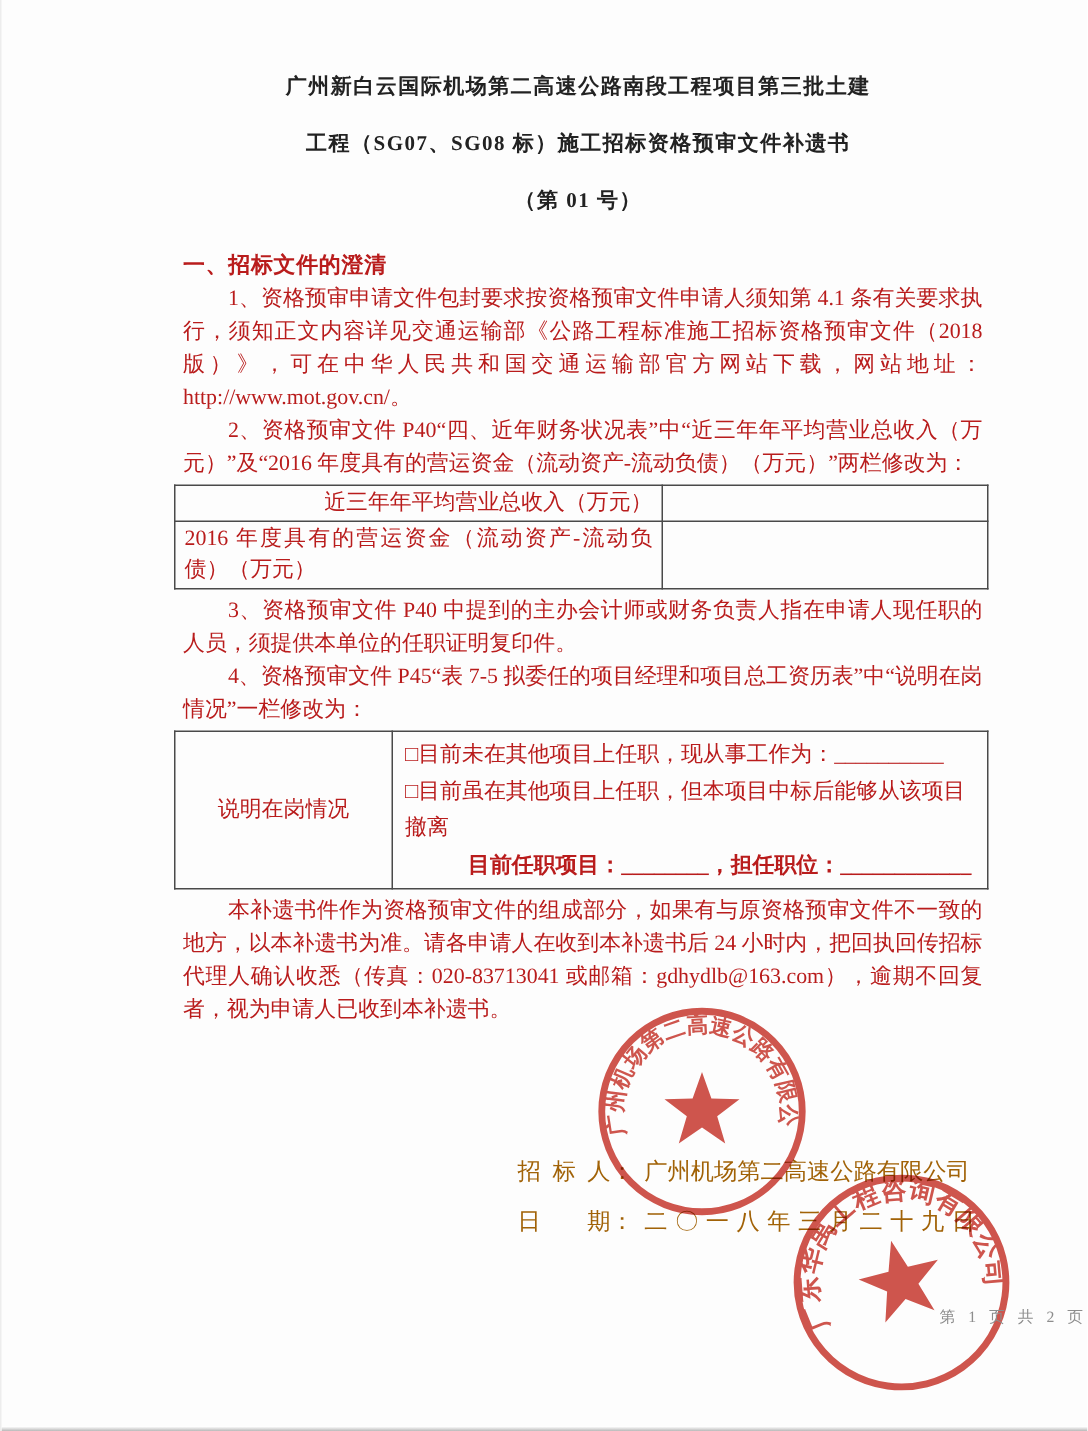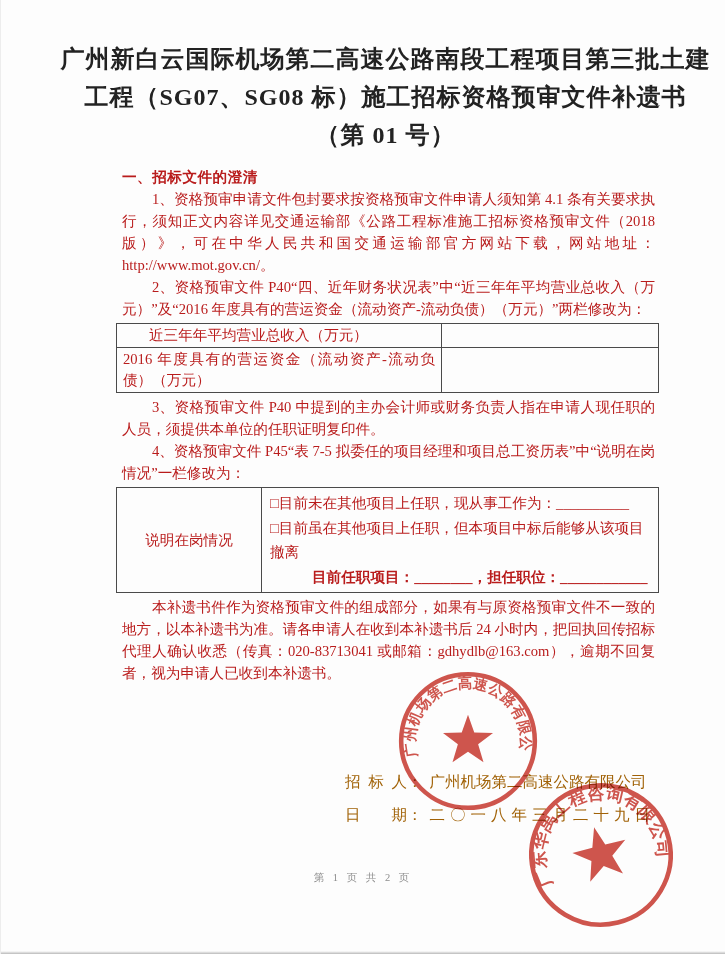--- a/index.html
+++ b/index.html
@@ -4,41 +4,41 @@
 <style>
   html,body{margin:0;padding:0;background:#ffffff;}
   .page{
     position:relative;width:725px;height:954px;background:#fdfdfd;
     font-family:"Liberation Serif","DejaVu Serif",serif;color:#2e2e2e;
     overflow:hidden;border-left:1px solid #ededed;box-sizing:border-box;
   }
   .bottom-edge{position:absolute;left:0;bottom:0;width:725px;height:3px;
     background:linear-gradient(#ffffff,#b9b9b9);}
   .title-block{padding-top:40px;text-align:center;font-weight:bold;color:#222;}
-  .title-line{font-size:24px;line-height:38px;letter-spacing:1px;margin-left:45px;}
+  .title-line{font-size:14px;line-height:38px;letter-spacing:1px;margin-left:45px;}
   .content{margin:12px 70px 0 121px;font-size:14.6px;line-height:22px;
     text-align:justify;color:#b91c1c;}
   .sec-heading{font-weight:bold;letter-spacing:0.5px;}
   .para{margin:0;text-indent:2.05em;}
   table{border-collapse:collapse;width:543px;margin:3px 0 3px -6px;
     font-size:14.6px;table-layout:fixed;}
   td{border:1px solid #4a4a4a;padding:1px 6px;vertical-align:middle;
     line-height:21px;}
   .tbl1 .c1{width:286px;}
-  .tbl1 .center{text-align:left;padding-left:32px;}
+  .tbl1 .center{text-align:right;padding-left:32px;}
   .tbl2 .left-cell{width:132px;text-align:center;}
   .tbl2 .right-cell{padding:3px 8px;line-height:24.5px;text-align:left;margin-top:36px;}
   .tbl2 .detail{padding-left:42px;font-weight:bold;}
   .sig-block{position:absolute;left:344px;top:766px;font-size:15.5px;color:#a16207;}
   .sig-row{height:32.5px;line-height:32.5px;white-space:nowrap;}
   .sig-label{display:inline-block;width:62px;text-align:justify;
     text-align-last:justify;}
   .sig-value{margin-left:7px;}
   .sig-date{letter-spacing:5px;}
-  .footer{position:absolute;left:0;right:0;top:871px;text-align:center;
+  .footer{position:absolute;left:0;right:0;top:871px;text-align:right;
     font-size:10.5px;color:#8d8d8d;letter-spacing:3px;}
   .stamp{position:absolute;mix-blend-mode:multiply;opacity:0.85;}
   .stamp1{left:386px;top:660px;width:162px;height:162px;}
   .stamp2{left:513px;top:768px;width:174px;height:174px;transform:rotate(-14deg);}
 </style>
 </head>
 <body>
 
 <div class="page">
 

